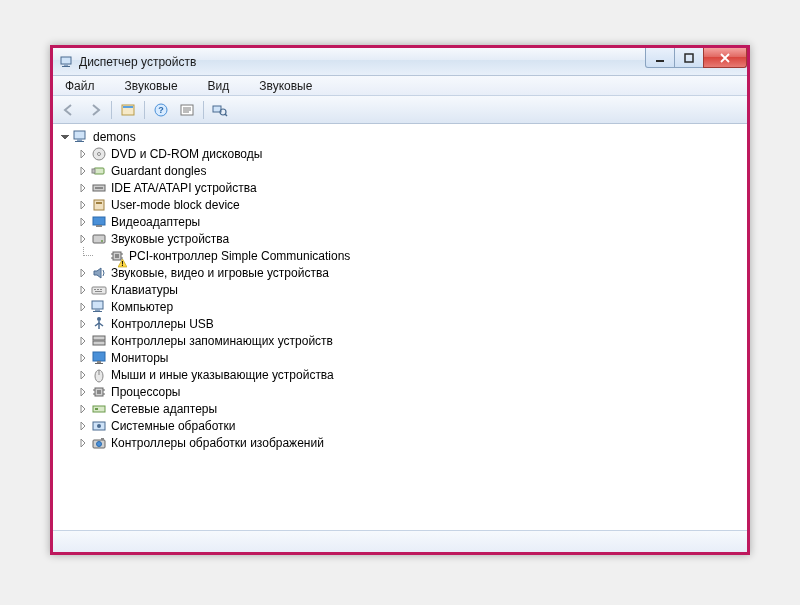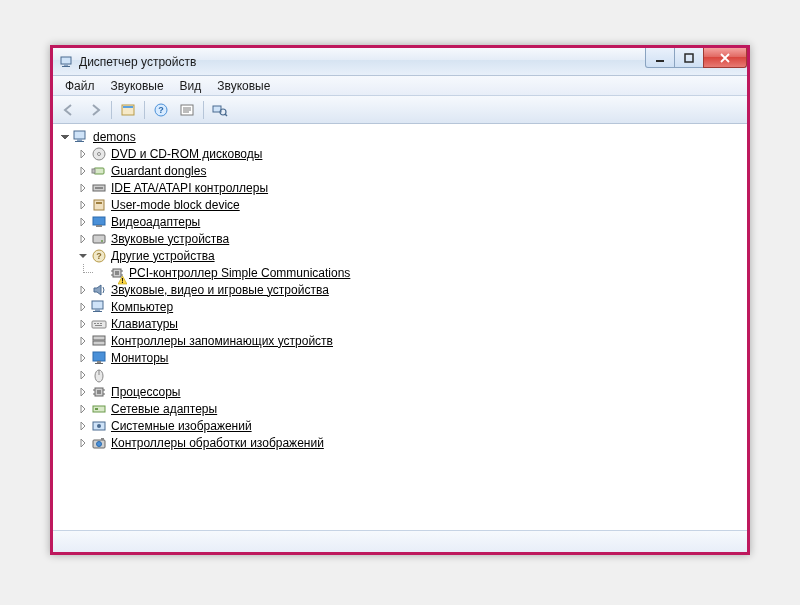--- a/index.html
+++ b/index.html
@@ -68,21 +68,21 @@
     color: #fff;
   }
   .win-btn svg { display: block; }
   .menubar {
     height: 20px;
     background: linear-gradient(to bottom, #f6f9fd, #e8eef8);
     border-bottom: 1px solid #c6d3e4;
     display: flex;
     align-items: center;
     padding-left: 4px;
-    gap: 0;
+    gap: 14px;
   }
   .menu-item {
     padding: 2px 8px;
     color: #1a1a1a;
     cursor: default;
   }
   .toolbar {
     height: 28px;
     background: linear-gradient(to bottom, #f6f9fd, #dde7f4);
     border-bottom: 1px solid #b6c5d8;
@@ -126,21 +126,20 @@
   }
   .expander.blank { visibility: hidden; }
   .node-icon {
     width: 16px; height: 16px;
     display: flex; align-items: center; justify-content: center;
     margin-right: 4px;
     position: relative;
   }
   .node-label {
     color: #000;
-    text-decoration: underline;
   }
   .warn-overlay {
     position: absolute;
     right: -2px; bottom: -2px;
     width: 9px; height: 9px;
   }
   .statusbar {
     height: 22px;
     border-top: 1px solid #c6d3e4;
     background: linear-gradient(to bottom, #f6f9fd, #e8eef8);
@@ -302,21 +301,21 @@
                   <span class="expander">
                     <svg width="10" height="10">
                       <path d="M3 1 L7 5 L3 9 Z" fill="none" stroke="#8a8a8a"></path>
                     </svg>
                   </span>
                   <span class="node-icon">
                     <svg width="16" height="16">
                       <use href="#i-ide"></use>
                     </svg>
                   </span>
-                  <span class="node-label">IDE ATA/ATAPI контроллеры</span>
+                  <span class="node-label">IDE ATA/ATAPI устройства</span>
                 </div>
               </li>
               <li>
                 <div class="node">
                   <span class="expander">
                     <svg width="10" height="10">
                       <path d="M3 1 L7 5 L3 9 Z" fill="none" stroke="#8a8a8a"></path>
                     </svg>
                   </span>
                   <span class="node-icon">
@@ -351,33 +350,20 @@
                   </span>
                   <span class="node-icon">
                     <svg width="16" height="16">
                       <use href="#i-disk"></use>
                     </svg>
                   </span>
                   <span class="node-label">Звуковые устройства</span>
                 </div>
               </li>
               <li>
-                <div class="node">
-                  <span class="expander">
-                    <svg width="10" height="10">
-                      <path d="M1 3 L5 7 L9 3 Z" fill="#5a5a5a"></path>
-                    </svg>
-                  </span>
-                  <span class="node-icon">
-                    <svg width="16" height="16">
-                      <use href="#i-other"></use>
-                    </svg>
-                  </span>
-                  <span class="node-label">Другие устройства</span>
-                </div>
                 <ul class="child-guide">
                   <li>
                     <div class="node">
                       <span class="expander blank"></span>
                       <span class="node-icon">
                         <svg width="16" height="16">
                           <use href="#i-cpu"></use>
                         </svg>
                         <span class="warn-overlay"><svg width="9" height="9">
                             <use href="#i-warn"></use>
@@ -405,39 +391,54 @@
               </li>
               <li>
                 <div class="node">
                   <span class="expander">
                     <svg width="10" height="10">
                       <path d="M3 1 L7 5 L3 9 Z" fill="none" stroke="#8a8a8a"></path>
                     </svg>
                   </span>
                   <span class="node-icon">
                     <svg width="16" height="16">
+                      <use href="#i-keyboard"></use>
+                    </svg>
+                  </span>
+                  <span class="node-label">Клавиатуры</span>
+                </div>
+              </li>
+              <li>
+                <div class="node">
+                  <span class="expander">
+                    <svg width="10" height="10">
+                      <path d="M3 1 L7 5 L3 9 Z" fill="none" stroke="#8a8a8a"></path>
+                    </svg>
+                  </span>
+                  <span class="node-icon">
+                    <svg width="16" height="16">
                       <use href="#i-computer"></use>
                     </svg>
                   </span>
                   <span class="node-label">Компьютер</span>
                 </div>
               </li>
               <li>
                 <div class="node">
                   <span class="expander">
                     <svg width="10" height="10">
                       <path d="M3 1 L7 5 L3 9 Z" fill="none" stroke="#8a8a8a"></path>
                     </svg>
                   </span>
                   <span class="node-icon">
                     <svg width="16" height="16">
-                      <use href="#i-keyboard"></use>
-                    </svg>
-                  </span>
-                  <span class="node-label">Клавиатуры</span>
+                      <use href="#i-usb"></use>
+                    </svg>
+                  </span>
+                  <span class="node-label">Контроллеры USB</span>
                 </div>
               </li>
               <li>
                 <div class="node">
                   <span class="expander">
                     <svg width="10" height="10">
                       <path d="M3 1 L7 5 L3 9 Z" fill="none" stroke="#8a8a8a"></path>
                     </svg>
                   </span>
                   <span class="node-icon">
@@ -468,20 +469,21 @@
                   <span class="expander">
                     <svg width="10" height="10">
                       <path d="M3 1 L7 5 L3 9 Z" fill="none" stroke="#8a8a8a"></path>
                     </svg>
                   </span>
                   <span class="node-icon">
                     <svg width="16" height="16">
                       <use href="#i-mouse"></use>
                     </svg>
                   </span>
+                  <span class="node-label">Мыши и иные указывающие устройства</span>
                 </div>
               </li>
               <li>
                 <div class="node">
                   <span class="expander">
                     <svg width="10" height="10">
                       <path d="M3 1 L7 5 L3 9 Z" fill="none" stroke="#8a8a8a"></path>
                     </svg>
                   </span>
                   <span class="node-icon">
@@ -512,21 +514,21 @@
                   <span class="expander">
                     <svg width="10" height="10">
                       <path d="M3 1 L7 5 L3 9 Z" fill="none" stroke="#8a8a8a"></path>
                     </svg>
                   </span>
                   <span class="node-icon">
                     <svg width="16" height="16">
                       <use href="#i-system"></use>
                     </svg>
                   </span>
-                  <span class="node-label">Системные изображений</span>
+                  <span class="node-label">Системные обработки</span>
                 </div>
               </li>
               <li>
                 <div class="node">
                   <span class="expander">
                     <svg width="10" height="10">
                       <path d="M3 1 L7 5 L3 9 Z" fill="none" stroke="#8a8a8a"></path>
                     </svg>
                   </span>
                   <span class="node-icon">

